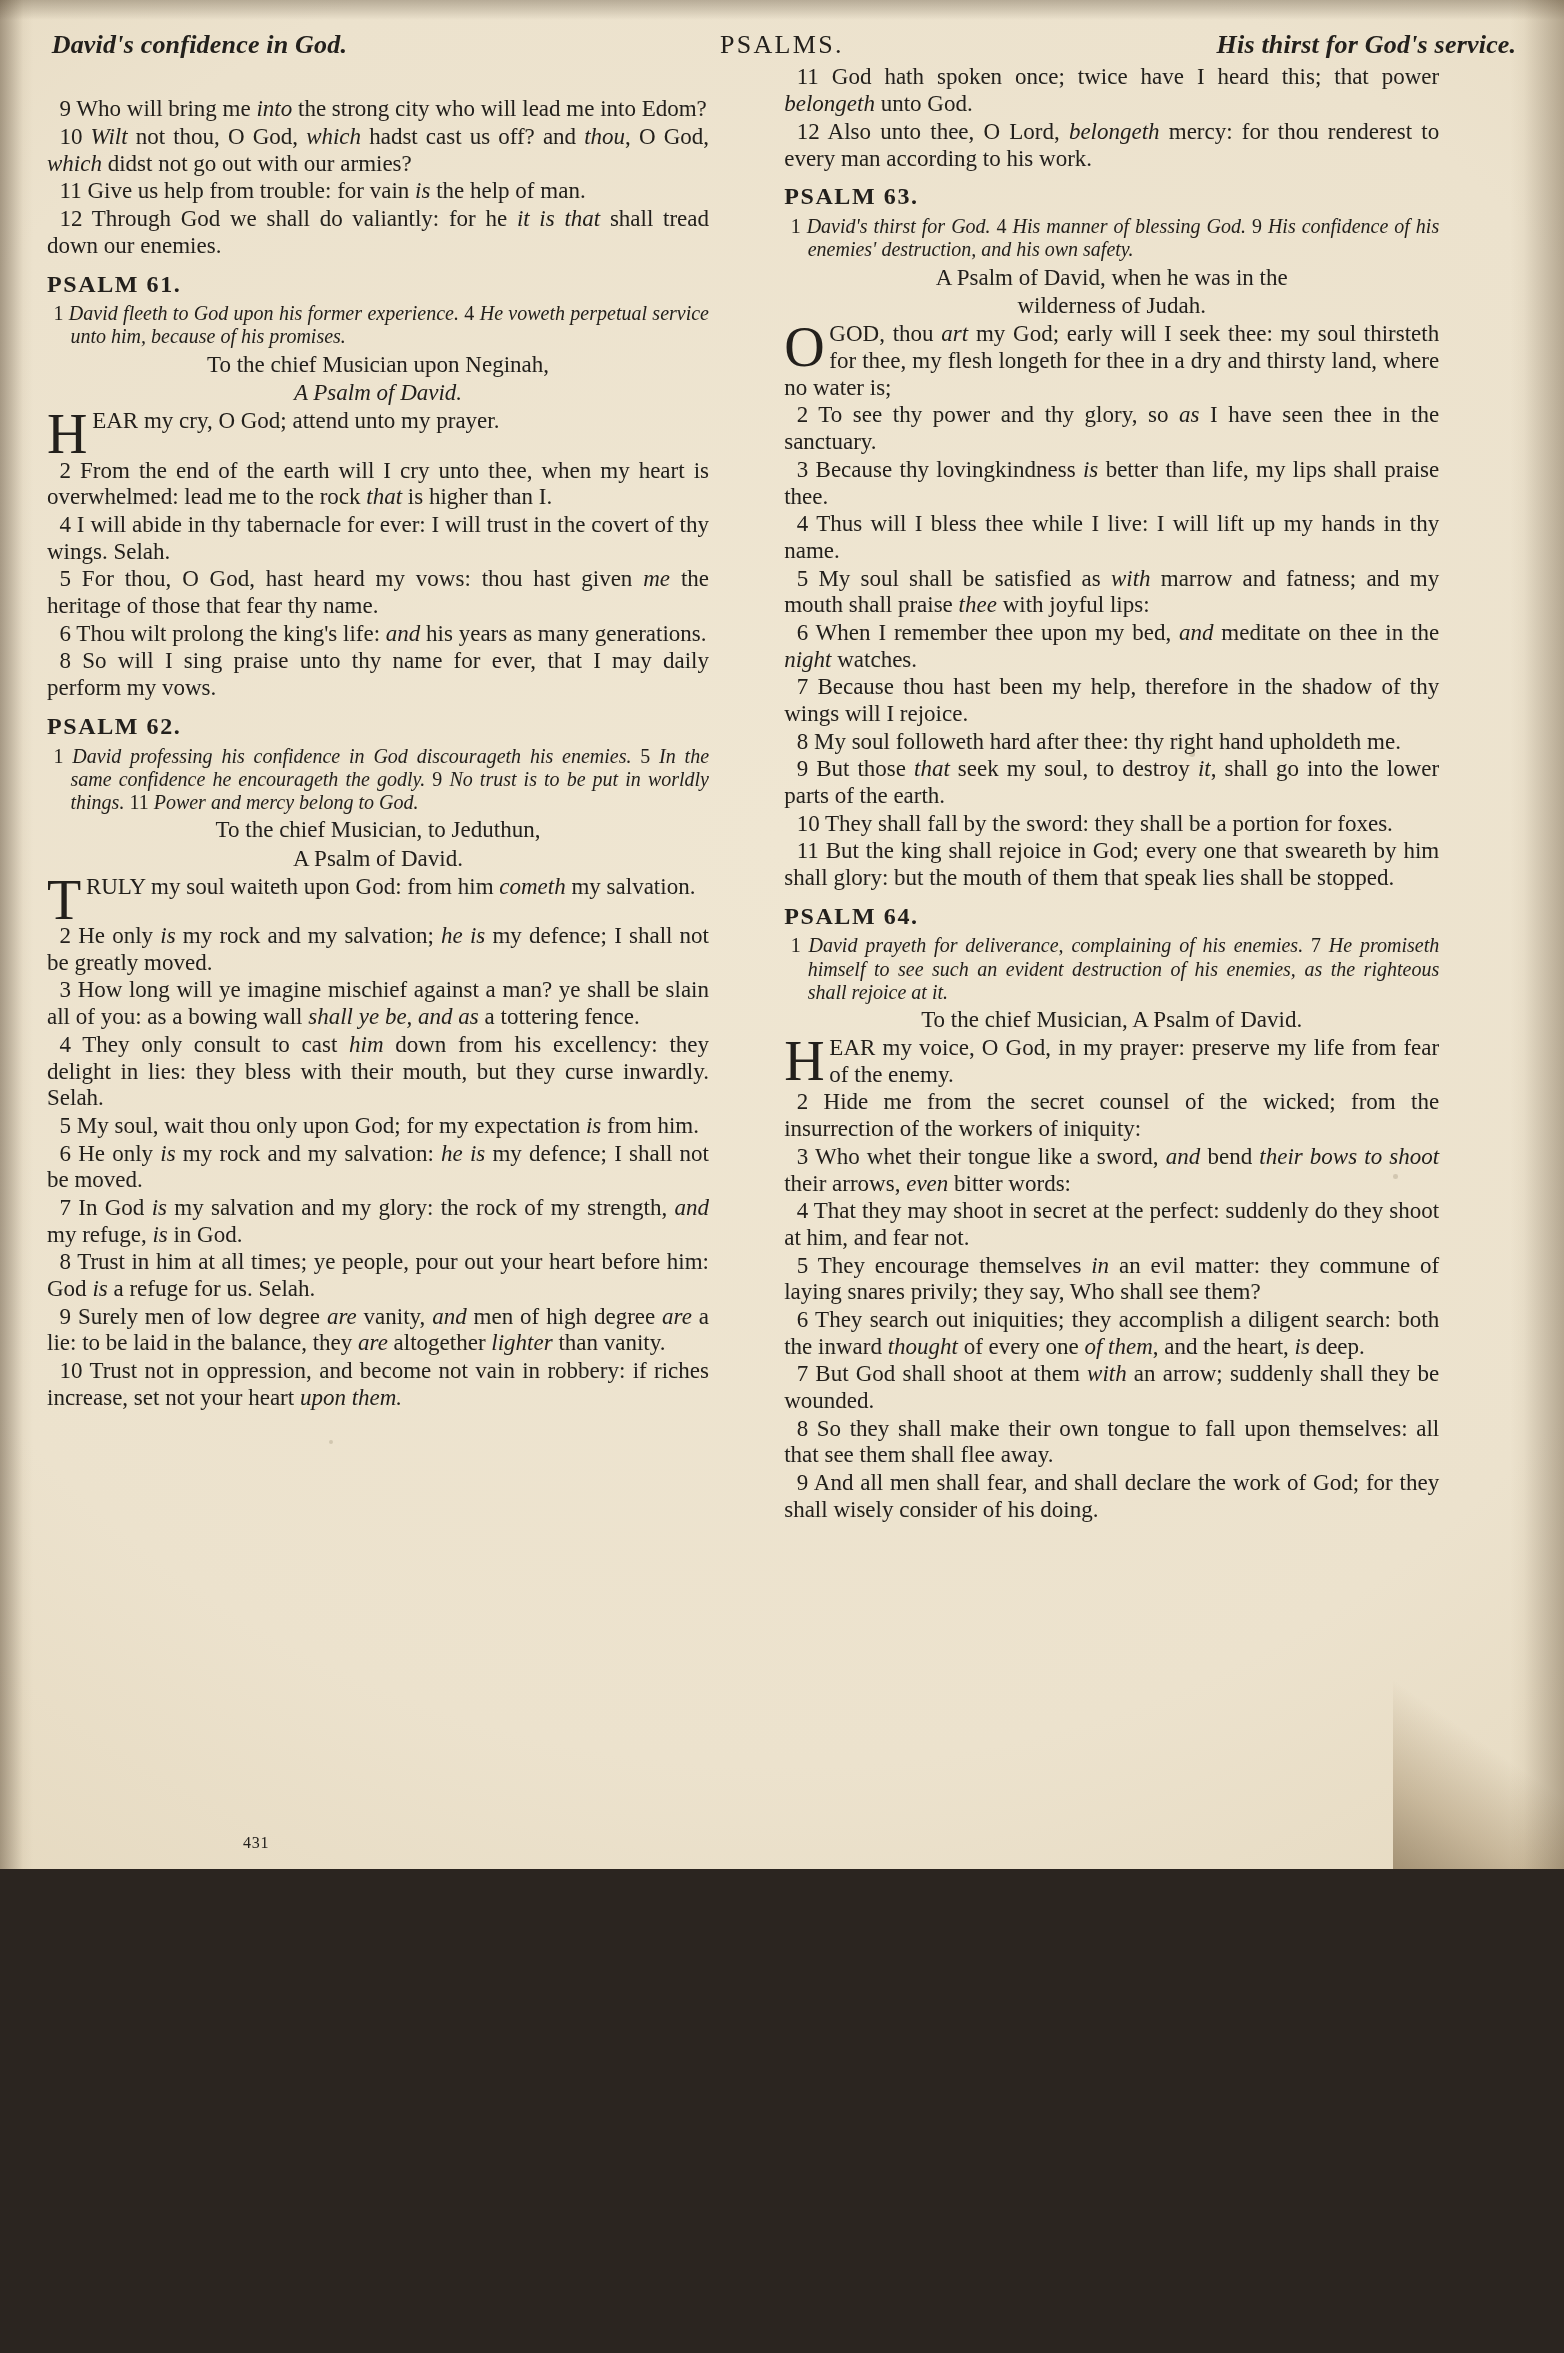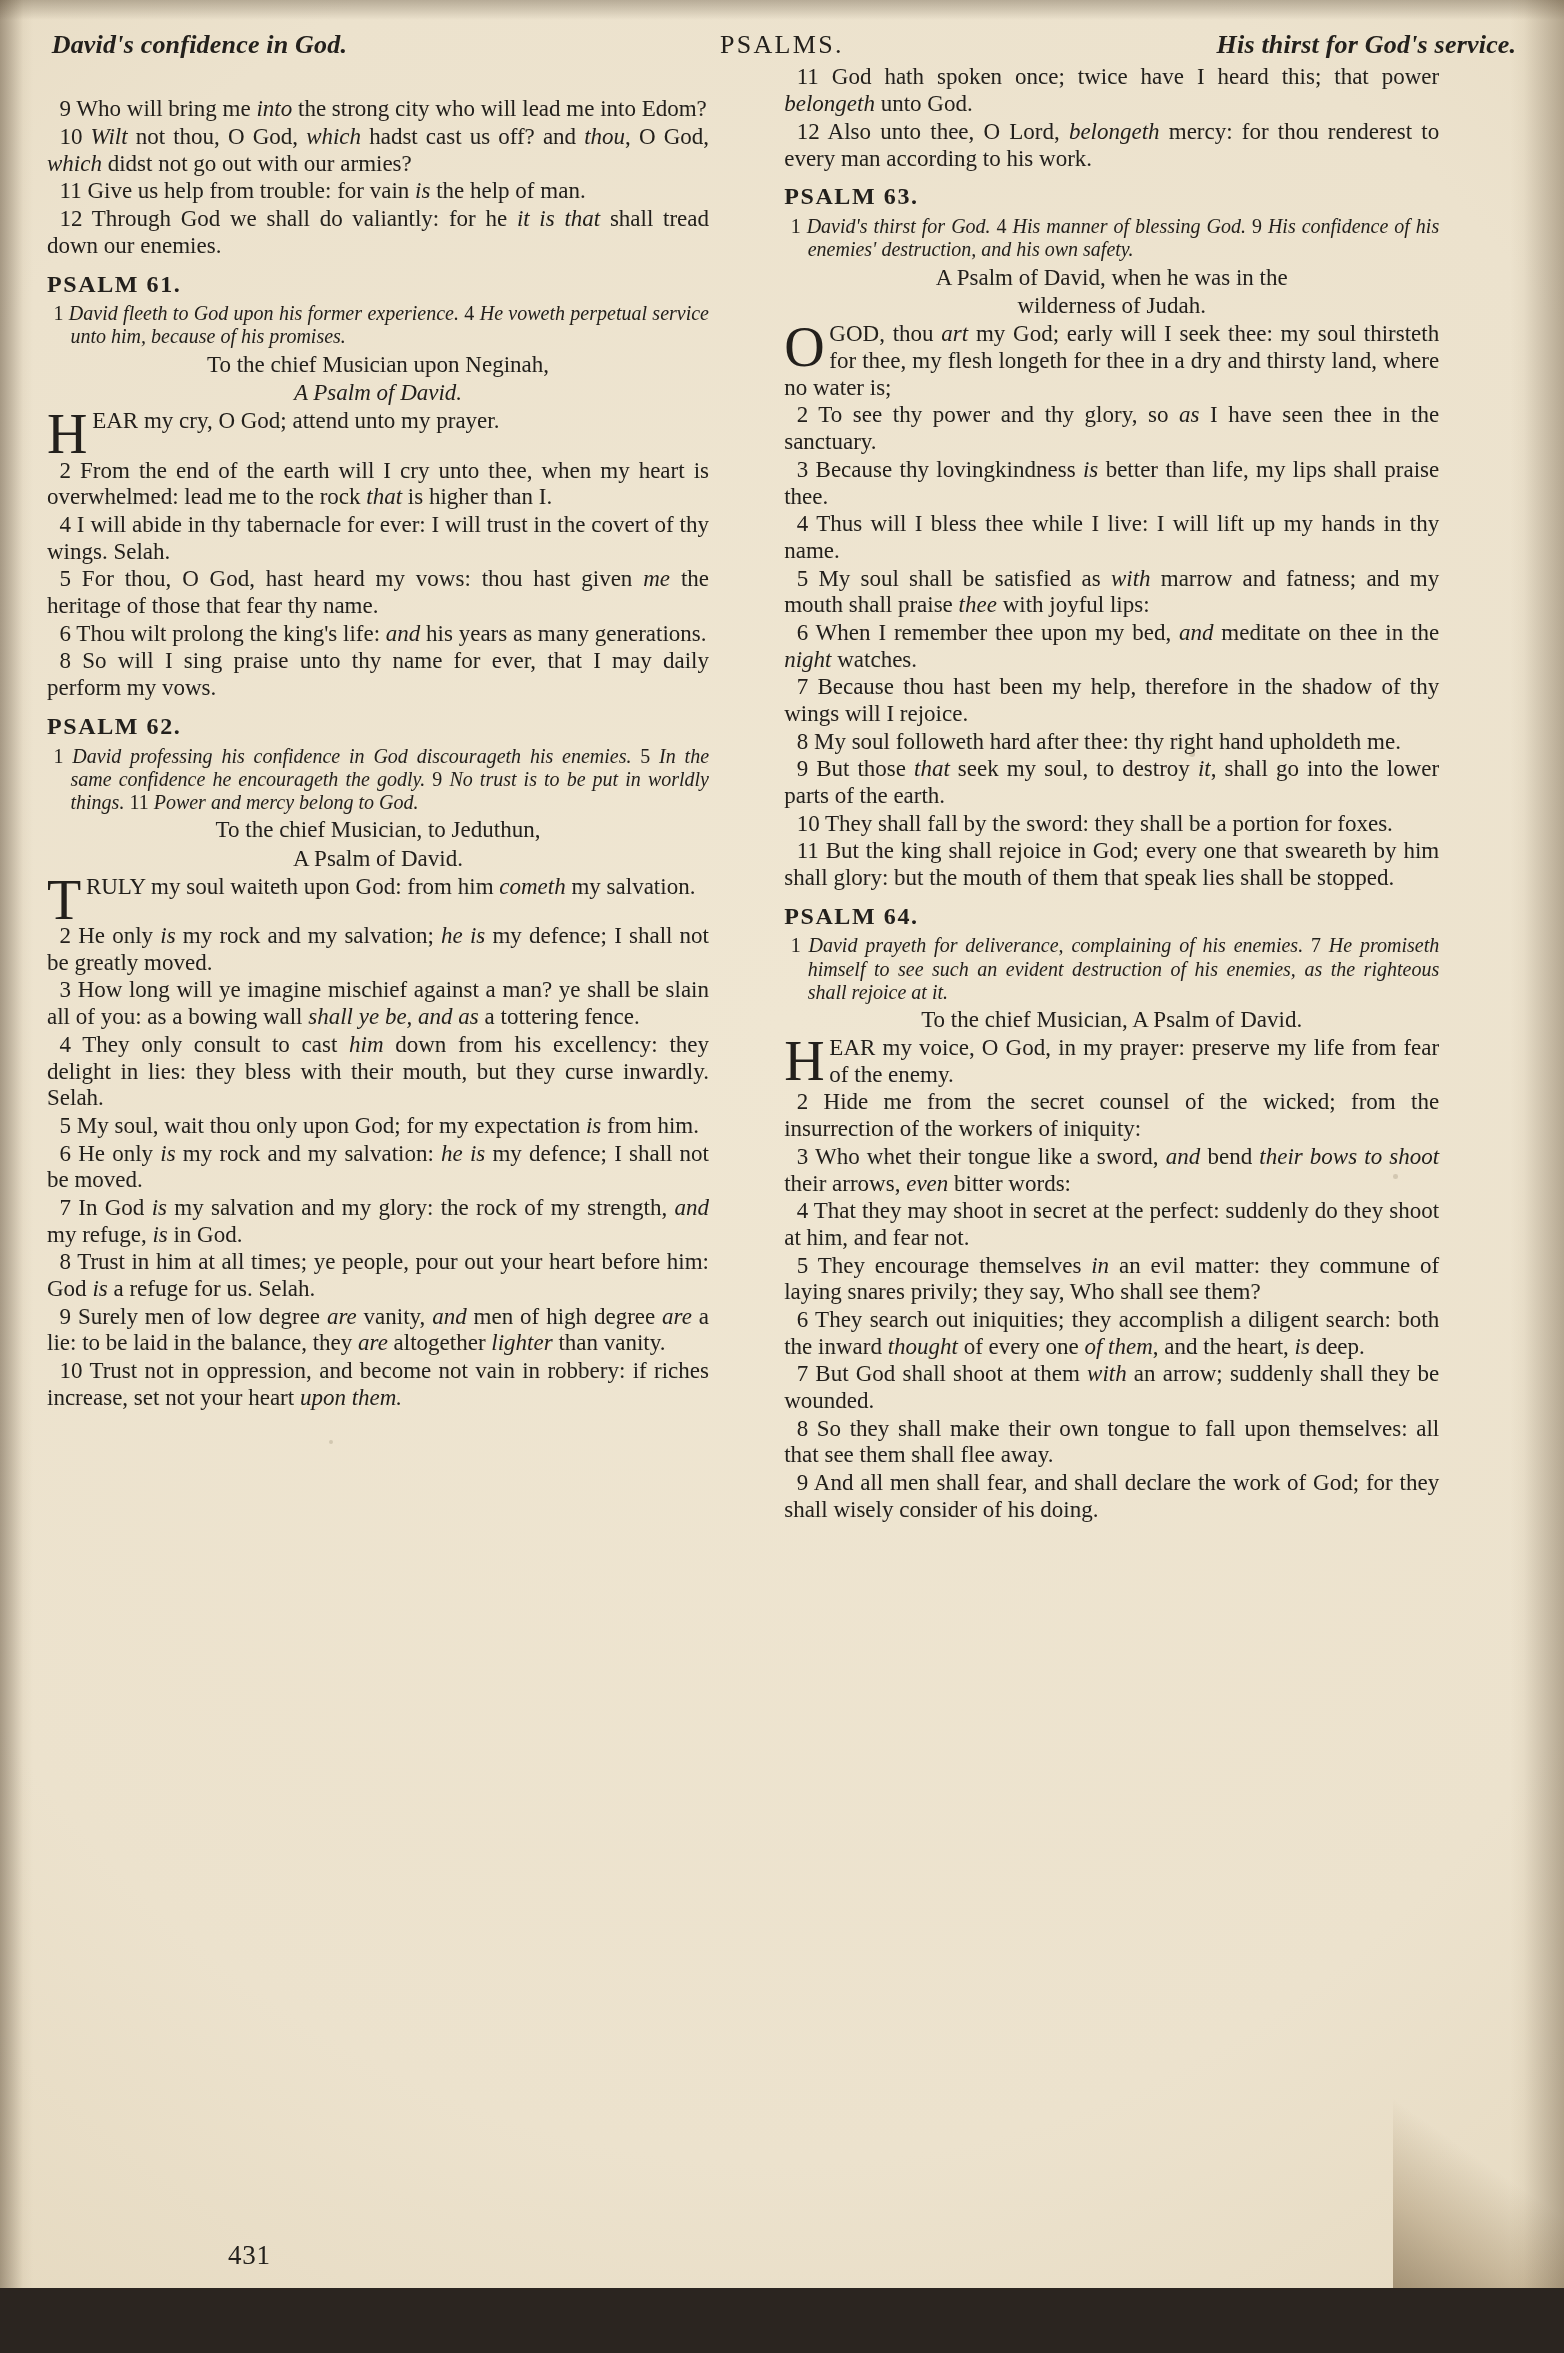--- a/index.html
+++ b/index.html
@@ -8,21 +8,21 @@
     background: #2b2520;
   }
   body {
     width: 1565px;
     height: 2354px;
     overflow: hidden;
   }
   .page {
     position: relative;
     width: 1565px;
-    height: 2288px;
+    height: 1869px;
     background:
       radial-gradient(ellipse 140% 110% at 50% 45%, #efe6d2 0%, #ece2cd 45%, #e2d5ba 72%, #cdbc9b 90%, #b7a382 100%);
     box-sizing: border-box;
     padding: 23.5px 44px 0 47px;
     font-family: "Liberation Serif", "DejaVu Serif", serif;
     color: #23201c;
     overflow: hidden;
   }
   .page:before {
     content: "";
@@ -148,23 +148,23 @@
     float: left;
     font-size: 56px;
     line-height: 0.78;
     padding: 4.7px 4.7px 0 0;
     font-weight: 400;
     font-family: "Liberation Serif", "DejaVu Serif", serif;
   }
 
   .pageno {
     position: absolute;
-    left: 228px;
+    left: 243px;
     bottom: 17px;
-    font-size: 27px;
+    font-size: 16px;
     letter-spacing: 0.8px;
     z-index: 3;
   }
 
   .speck {
     position: absolute;
     border-radius: 50%;
     background: rgba(90,70,45,0.18);
     pointer-events: none;
   }

